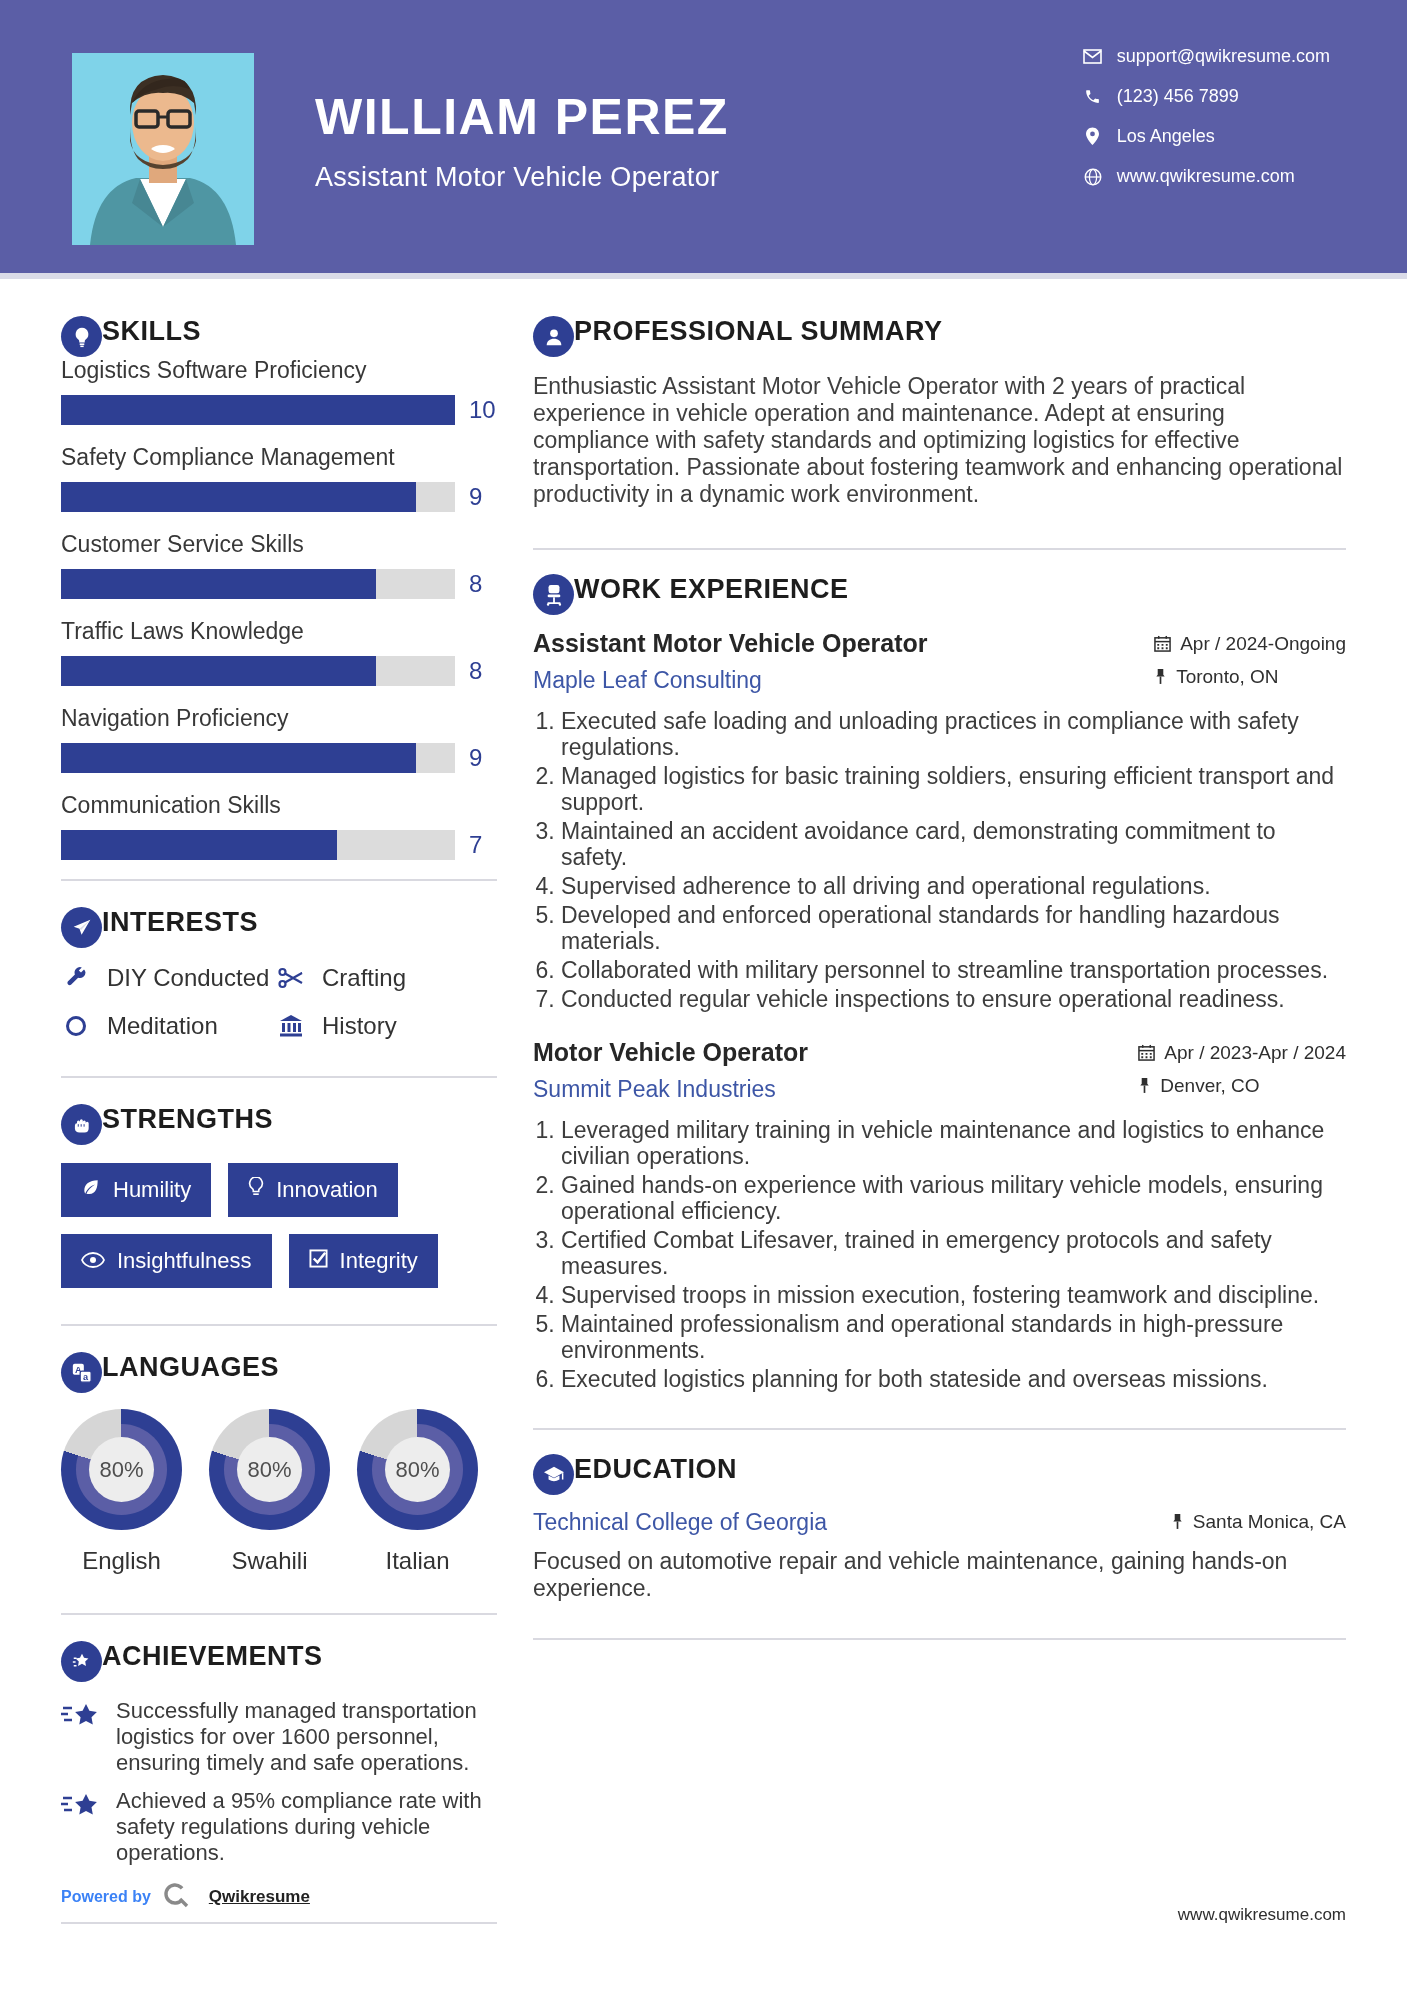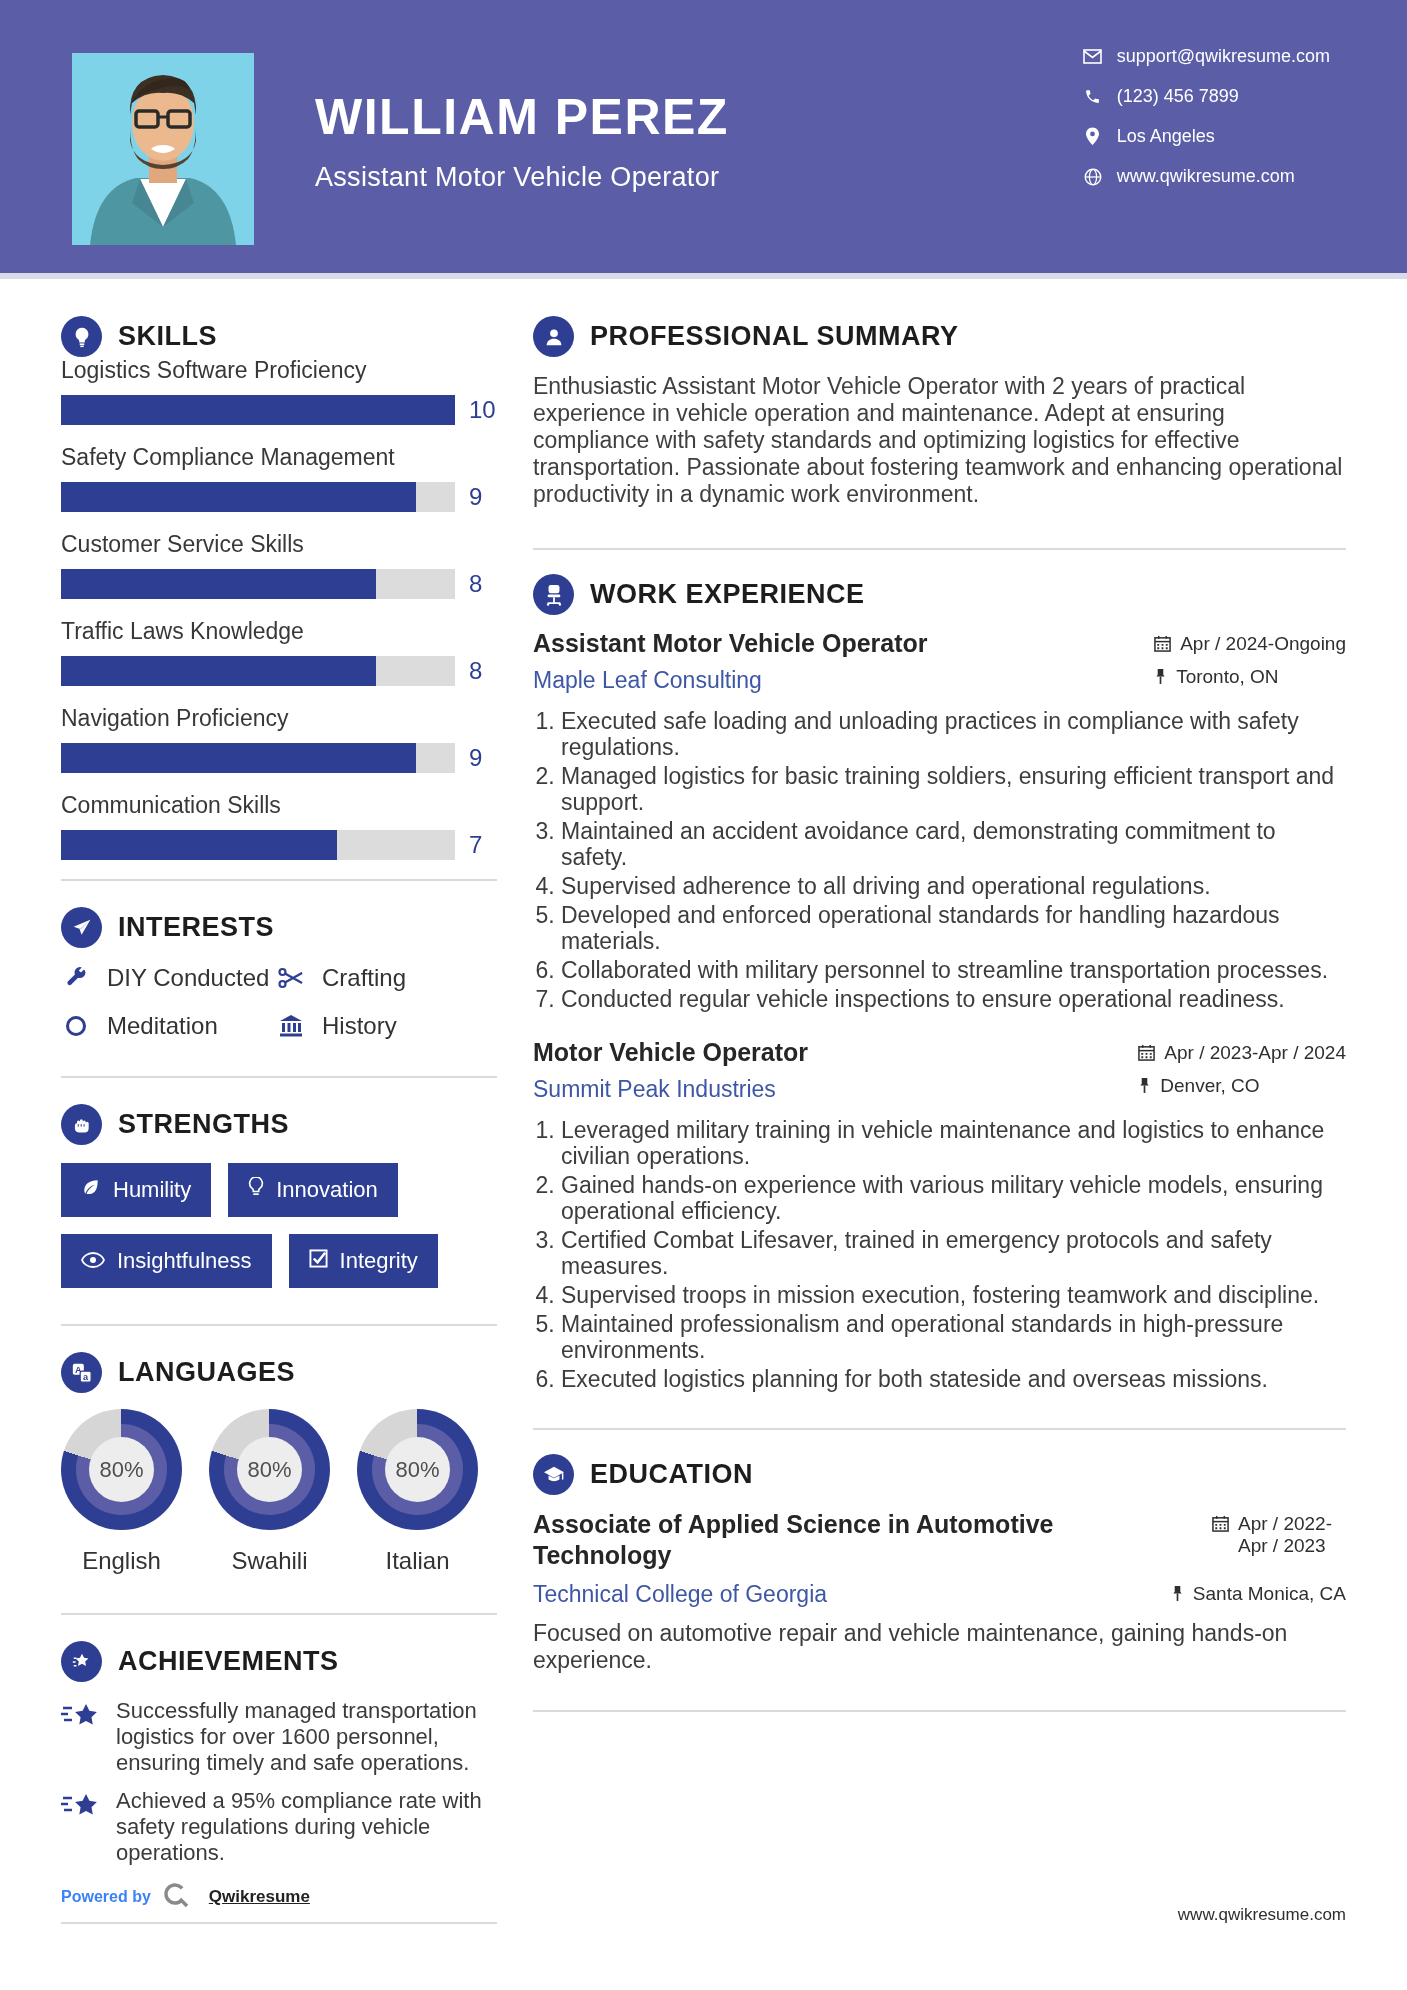--- a/index.html
+++ b/index.html
@@ -16,21 +16,21 @@
   .name { font-size:50px; font-weight:800; letter-spacing:1.5px; }
   .job-title { font-size:27px; font-weight:400; margin-top:16px; letter-spacing:0.3px; }
   .contacts { position:absolute; right:77px; top:46px; display:flex; flex-direction:column; gap:19px;text-align:right; }
   .contact-row { display:flex; align-items:center; gap:14px; color:#fff; font-size:18px; }
   .contact-row .cicon { width:20px; height:20px; flex:0 0 20px; display:flex; align-items:center; justify-content:center; }
   
   .col-left  { position:absolute; left:61px;  top:316px; width:436px; }
   .col-right { position:absolute; left:533px; top:316px; width:813px; }
   .divider { height:2px; background:#d9d9e0; }
   
-  .sec-head { display:flex; align-items:center; gap:16px; }
+  .sec-head { display:flex; gap:0; }
   .sec-icon { width:41px; height:41px; border-radius:50%; background:#2e3f93; flex:0 0 41px;
               display:flex; align-items:center; justify-content:center; }
   .sec-title { font-size:27px; font-weight:800; color:#1d1d1d; letter-spacing:0.5px; }
   
   .skills-list { }
   .skill { margin-bottom:19px; }
   .skill-label { font-size:23px; color:#383838; margin-bottom:11px; }
   .skill-bar-line { display:flex; align-items:center; gap:14px; }
   .track { width:394px; height:30px; background:#dcdcdc; }
   .fill { height:100%; background:#2e3f93; }
@@ -530,37 +530,20 @@
       <svg width="22" height="20" viewBox="0 0 24 22">
           <path d="M12 2 L23 8 L12 14 L1 8 Z" fill="#fff"></path>
           <path d="M6 11.5 v4.5 q6 4 12 0 v-4.5 l-6 3.2z" fill="#fff"></path>
           <line x1="21.5" y1="9" x2="21.5" y2="16" stroke="#fff" stroke-width="1.6"></line>
         </svg>
     </span>
     <span class="sec-title">EDUCATION</span>
   </div>
 
   <div class="job">
-    <div class="job-head">
-      <div class="edu-degree">Associate of Applied Science in Automotive Technology</div>
-      <div class="jmeta">
-        <div class="meta-row">
-          <span class="micon">
-            <svg width="17" height="17" viewBox="0 0 18 18">
-                <rect x="1" y="3" width="16" height="14" fill="none" stroke="#2f2f2f" stroke-width="1.6"></rect>
-                <line x1="1" y1="7" x2="17" y2="7" stroke="#2f2f2f" stroke-width="1.6"></line>
-                <line x1="5" y1="1" x2="5" y2="4" stroke="#2f2f2f" stroke-width="1.6"></line>
-                <line x1="13" y1="1" x2="13" y2="4" stroke="#2f2f2f" stroke-width="1.6"></line>
-                <path d="M3.5 9.5h2v2h-2zM8 9.5h2v2H8zM12.5 9.5h2v2h-2zM3.5 13h2v2h-2zM8 13h2v2H8zM12.5 13h2v2h-2z" fill="#2f2f2f"></path>
-              </svg>
-          </span>
-          <span class="edu-dates">Apr / 2022-Apr / 2023</span>
-        </div>
-      </div>
-    </div>
     <div class="edu-school-row">
       <div class="jcompany mt0">Technical College of Georgia</div>
       <div class="meta-row">
         <span class="micon">
           <svg width="13" height="17" viewBox="0 0 14 18">
               <path d="M4 1 h6 v6 l1.5 2 h-9 L4 7z" fill="#2f2f2f"></path>
               <line x1="7" y1="9" x2="7" y2="17" stroke="#2f2f2f" stroke-width="1.8"></line>
             </svg>
         </span>
         <span>Santa Monica, CA</span>

